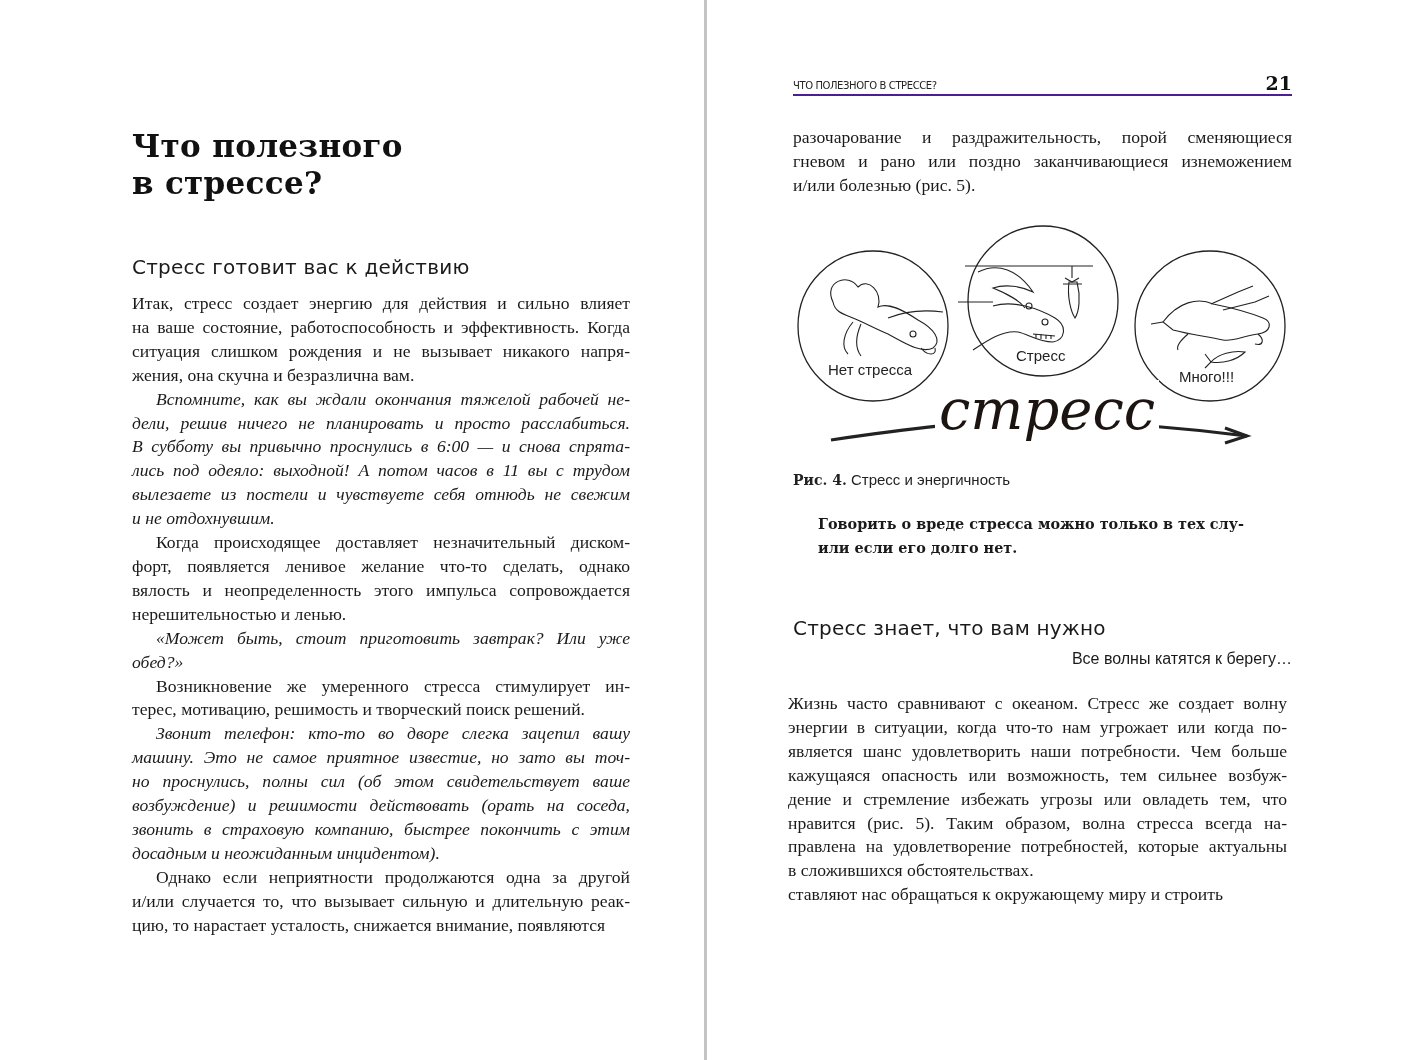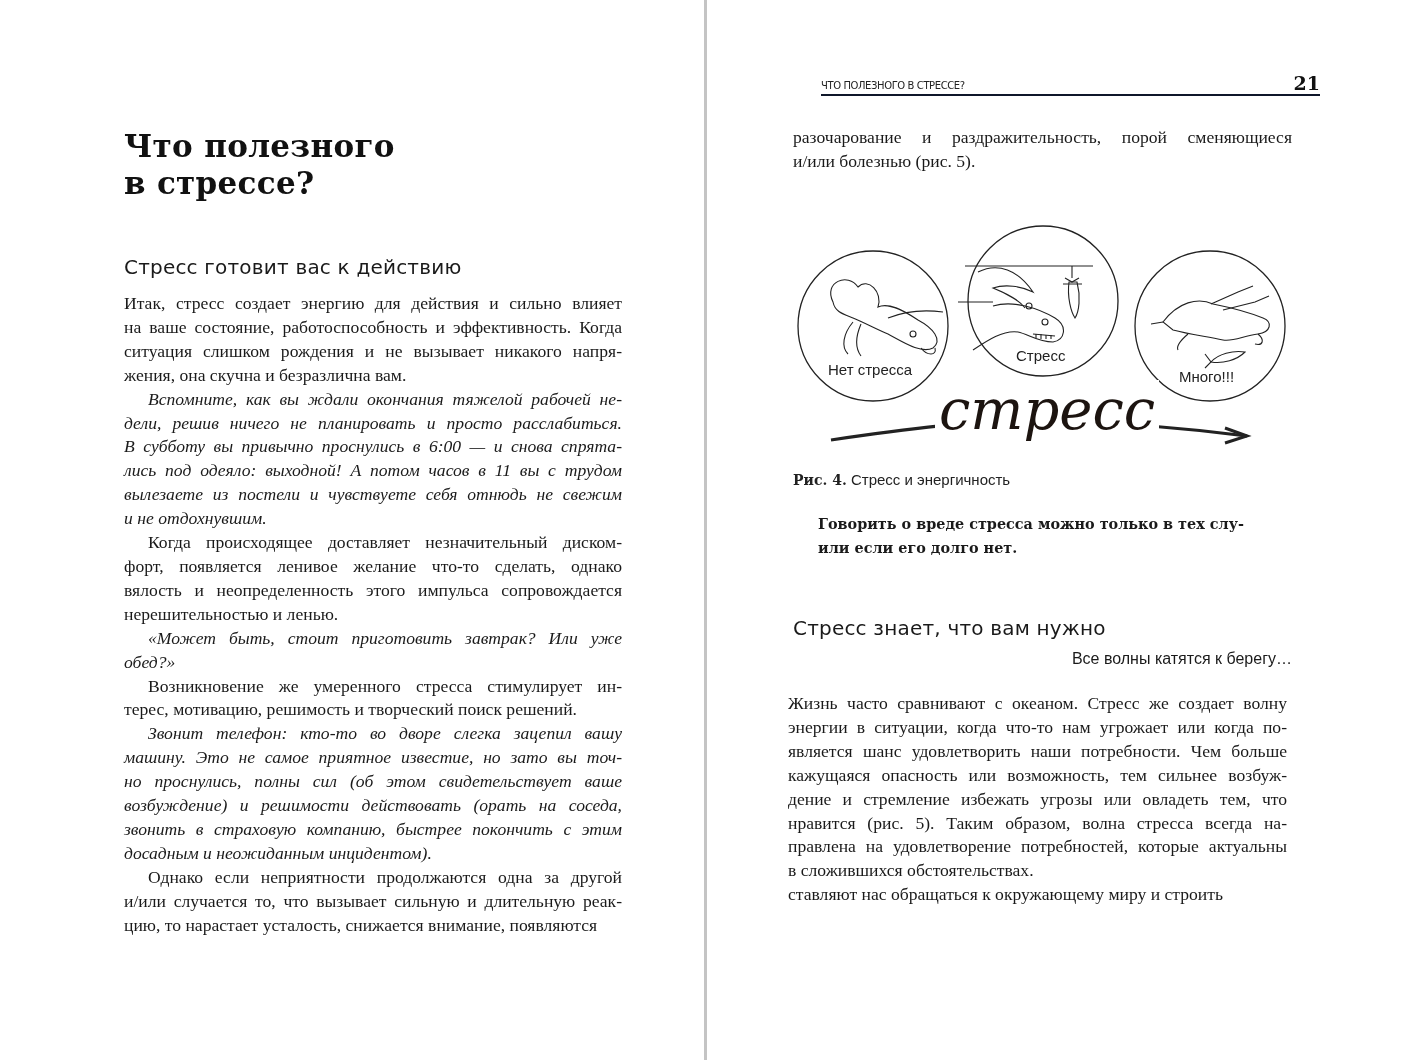--- a/index.html
+++ b/index.html
@@ -1,20 +1,20 @@
 <!DOCTYPE html>
 <html><head>
   <meta charset="utf-8">
   <style>
     * { box-sizing: border-box; margin: 0; padding: 0; }
     html, body { width: 1410px; height: 1060px; background: #ffffff; overflow: hidden; }
     body { position: relative; font-family: "DejaVu Serif", serif; color: #1a1a1a; }
 
     .page { position: absolute; top: 0; height: 1060px; background: #fff; }
-    .page-left { left: 4px; width: 705px; }
+    .page-left { left: 12px; width: 705px; }
     .page-right { left: 707px; width: 703px; }
     .gutter { position: absolute; left: 704px; top: 0; width: 3px; height: 1060px; background: #c4c4c4; }
 
     
     .chapter-title {
       position: absolute; left: 120px; top: 128px;
       font-family: "DejaVu Serif", serif; font-weight: bold;
       font-size: 31px; line-height: 37px; color: #111; letter-spacing: 0.3px;
     }
     .section-heading {
@@ -30,22 +30,22 @@
     }
     .left-body { left: 120px; top: 292px; }
     .para { text-indent: 0; }
     .para.indent { text-indent: 24px; }
     .para.italic { font-style: italic; }
     .para .line { display: block; text-align: justify; text-align-last: justify; white-space: nowrap; }
     .para .line.last { text-align-last: left; }
 
     
     .running-head {
-      position: absolute; left: 821px; top: 74px; width: 499px; height: 22px;
-      border-bottom: 2px solid #0f172a;
+      position: absolute; left: 793px; top: 74px; width: 499px; height: 22px;
+      border-bottom: 2px solid #4c1d95;
     }
     .running-title {
       position: absolute; left: 0; top: 6px;
       font-family: "DejaVu Sans", sans-serif; font-size: 10px; letter-spacing: -0.4px; color: #222;
     }
     .page-number {
       position: absolute; right: 0; top: -2px;
       font-family: "DejaVu Serif", serif; font-weight: bold; font-size: 19px; color: #111;
     }
     .right-top-body { left: 793px; top: 126px; width: 499px; }
@@ -136,20 +136,21 @@
 <div class="page page-right"></div>
 
 <div class="running-head">
   <span class="running-title">ЧТО ПОЛЕЗНОГО В СТРЕССЕ?</span>
   <span class="page-number">21</span>
 </div>
 
 <div class="body-col right-top-body" id="right-top-body">
     <div class="para">
       <span class="line">разочарование и раздражительность, порой сменяющиеся</span>
+      <span class="line">гневом и рано или поздно заканчивающиеся изнеможением</span>
       <span class="line last">и/или болезнью (рис. 5).</span>
     </div>
   </div>
 
 <div class="figure">
   <svg width="499" height="240" viewBox="0 0 499 240">
     <g fill="none" stroke="#222" stroke-width="1.3">
 
       <circle cx="80" cy="104" r="75"></circle>
 

